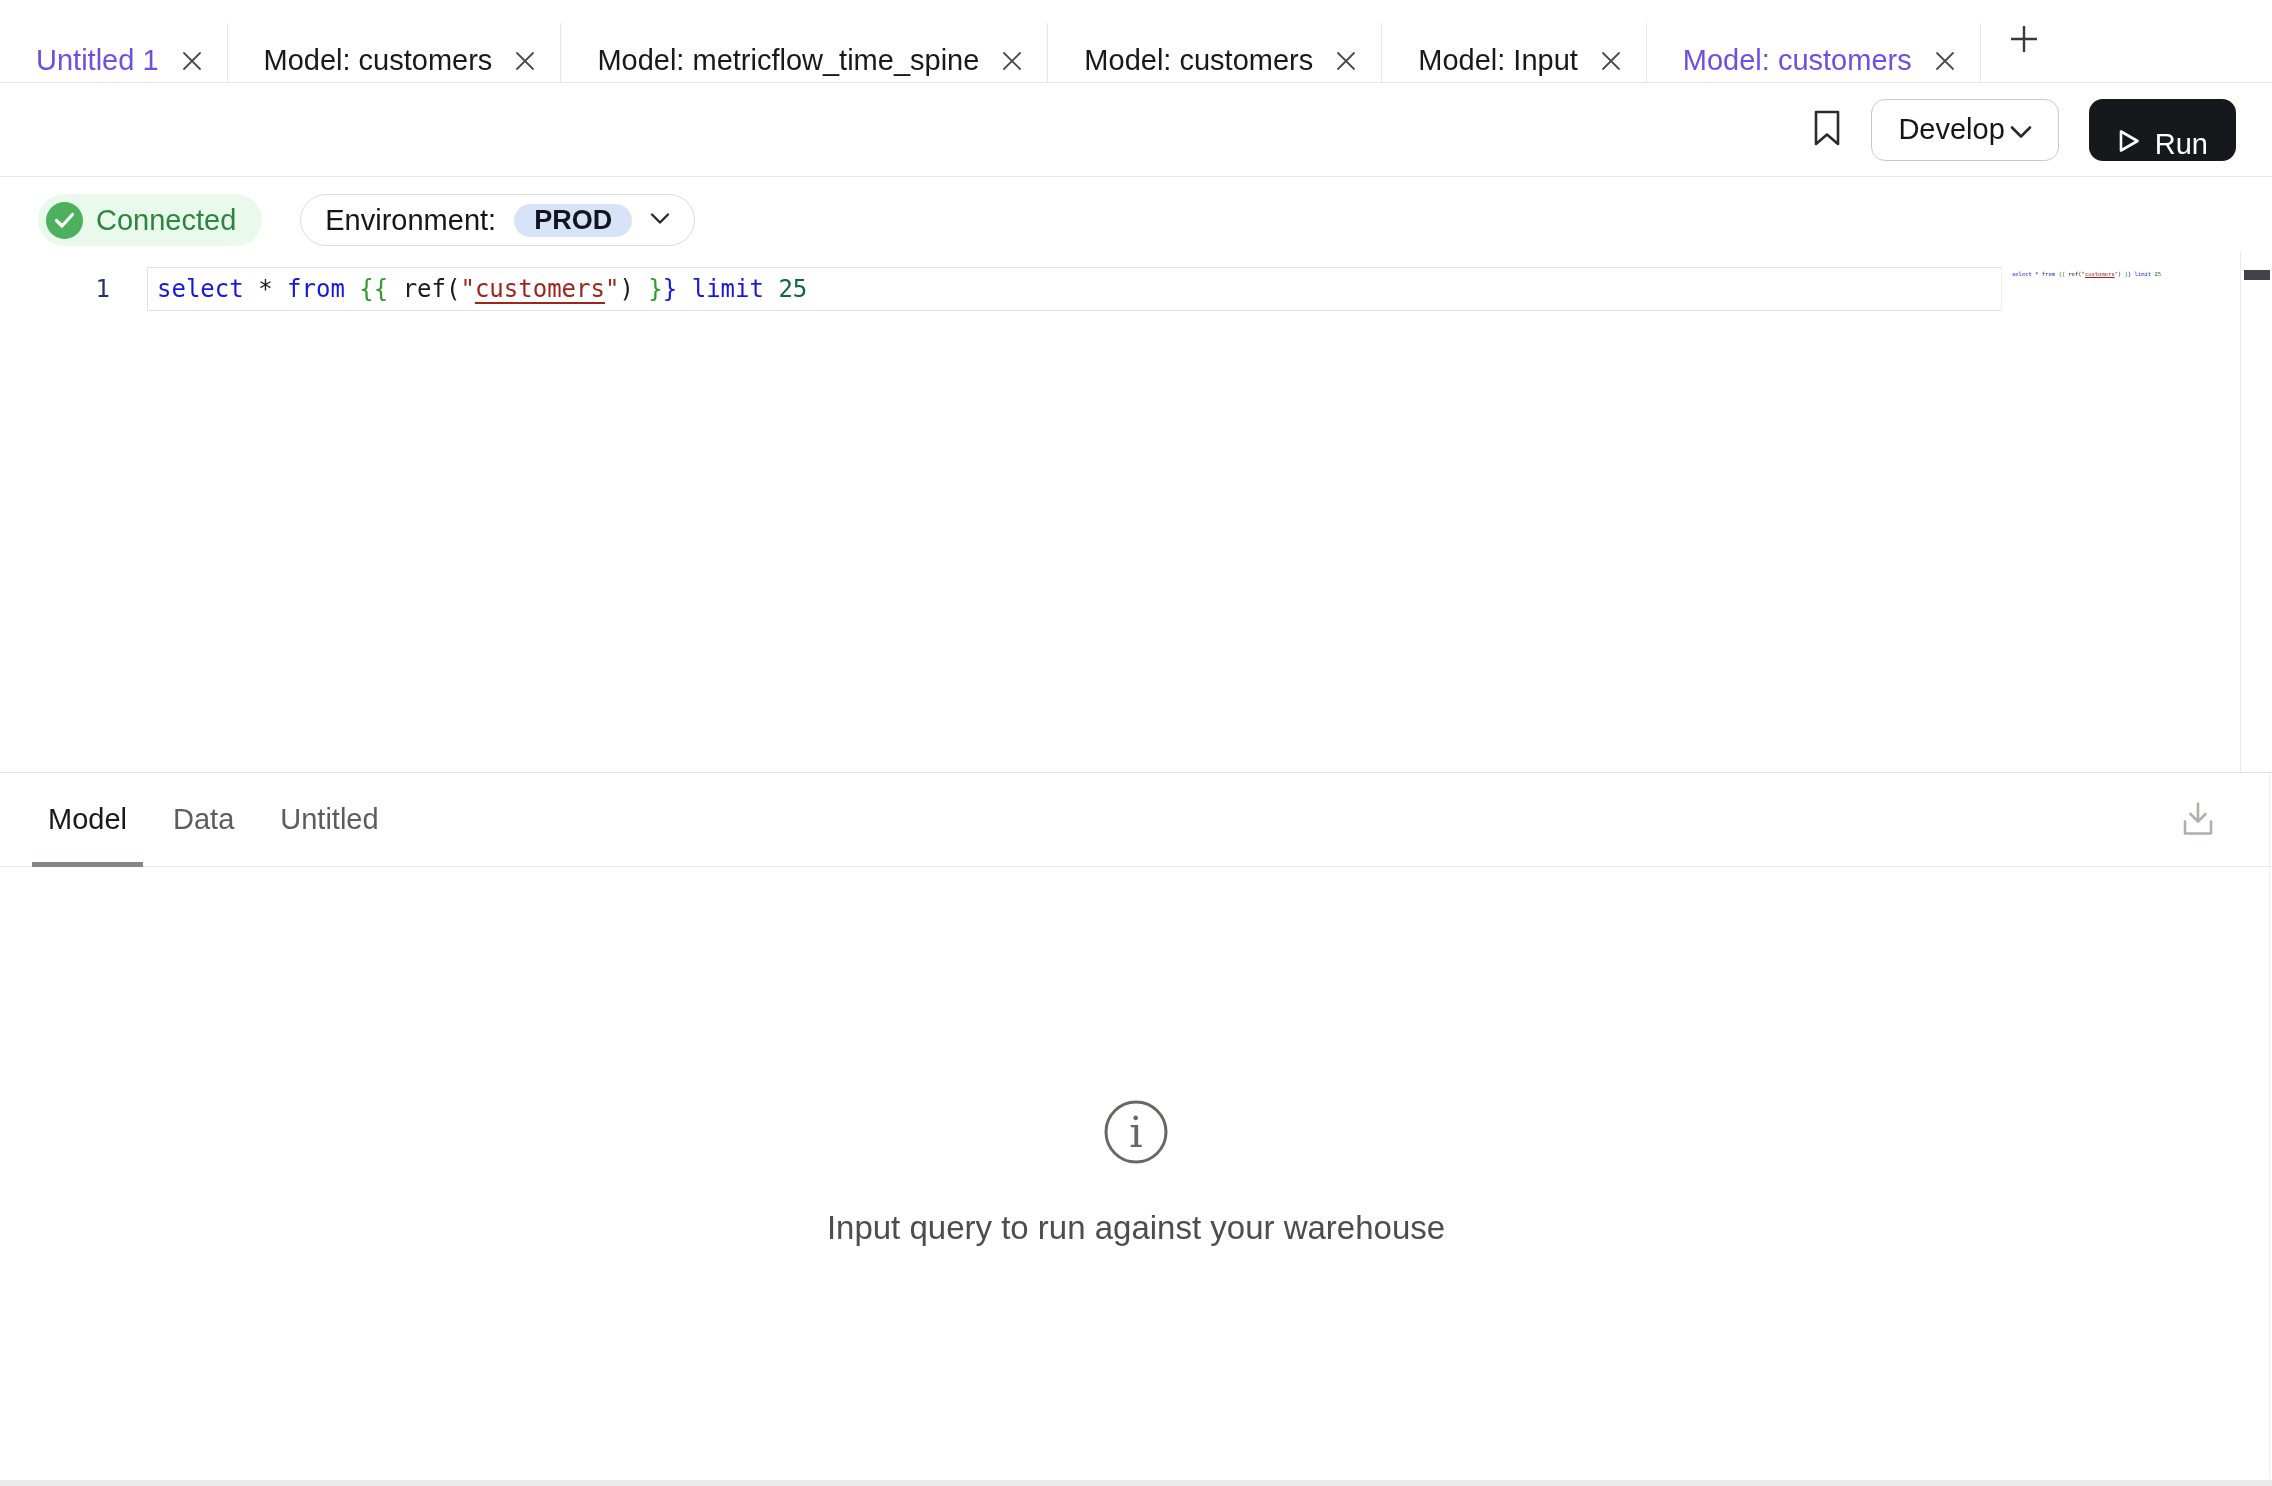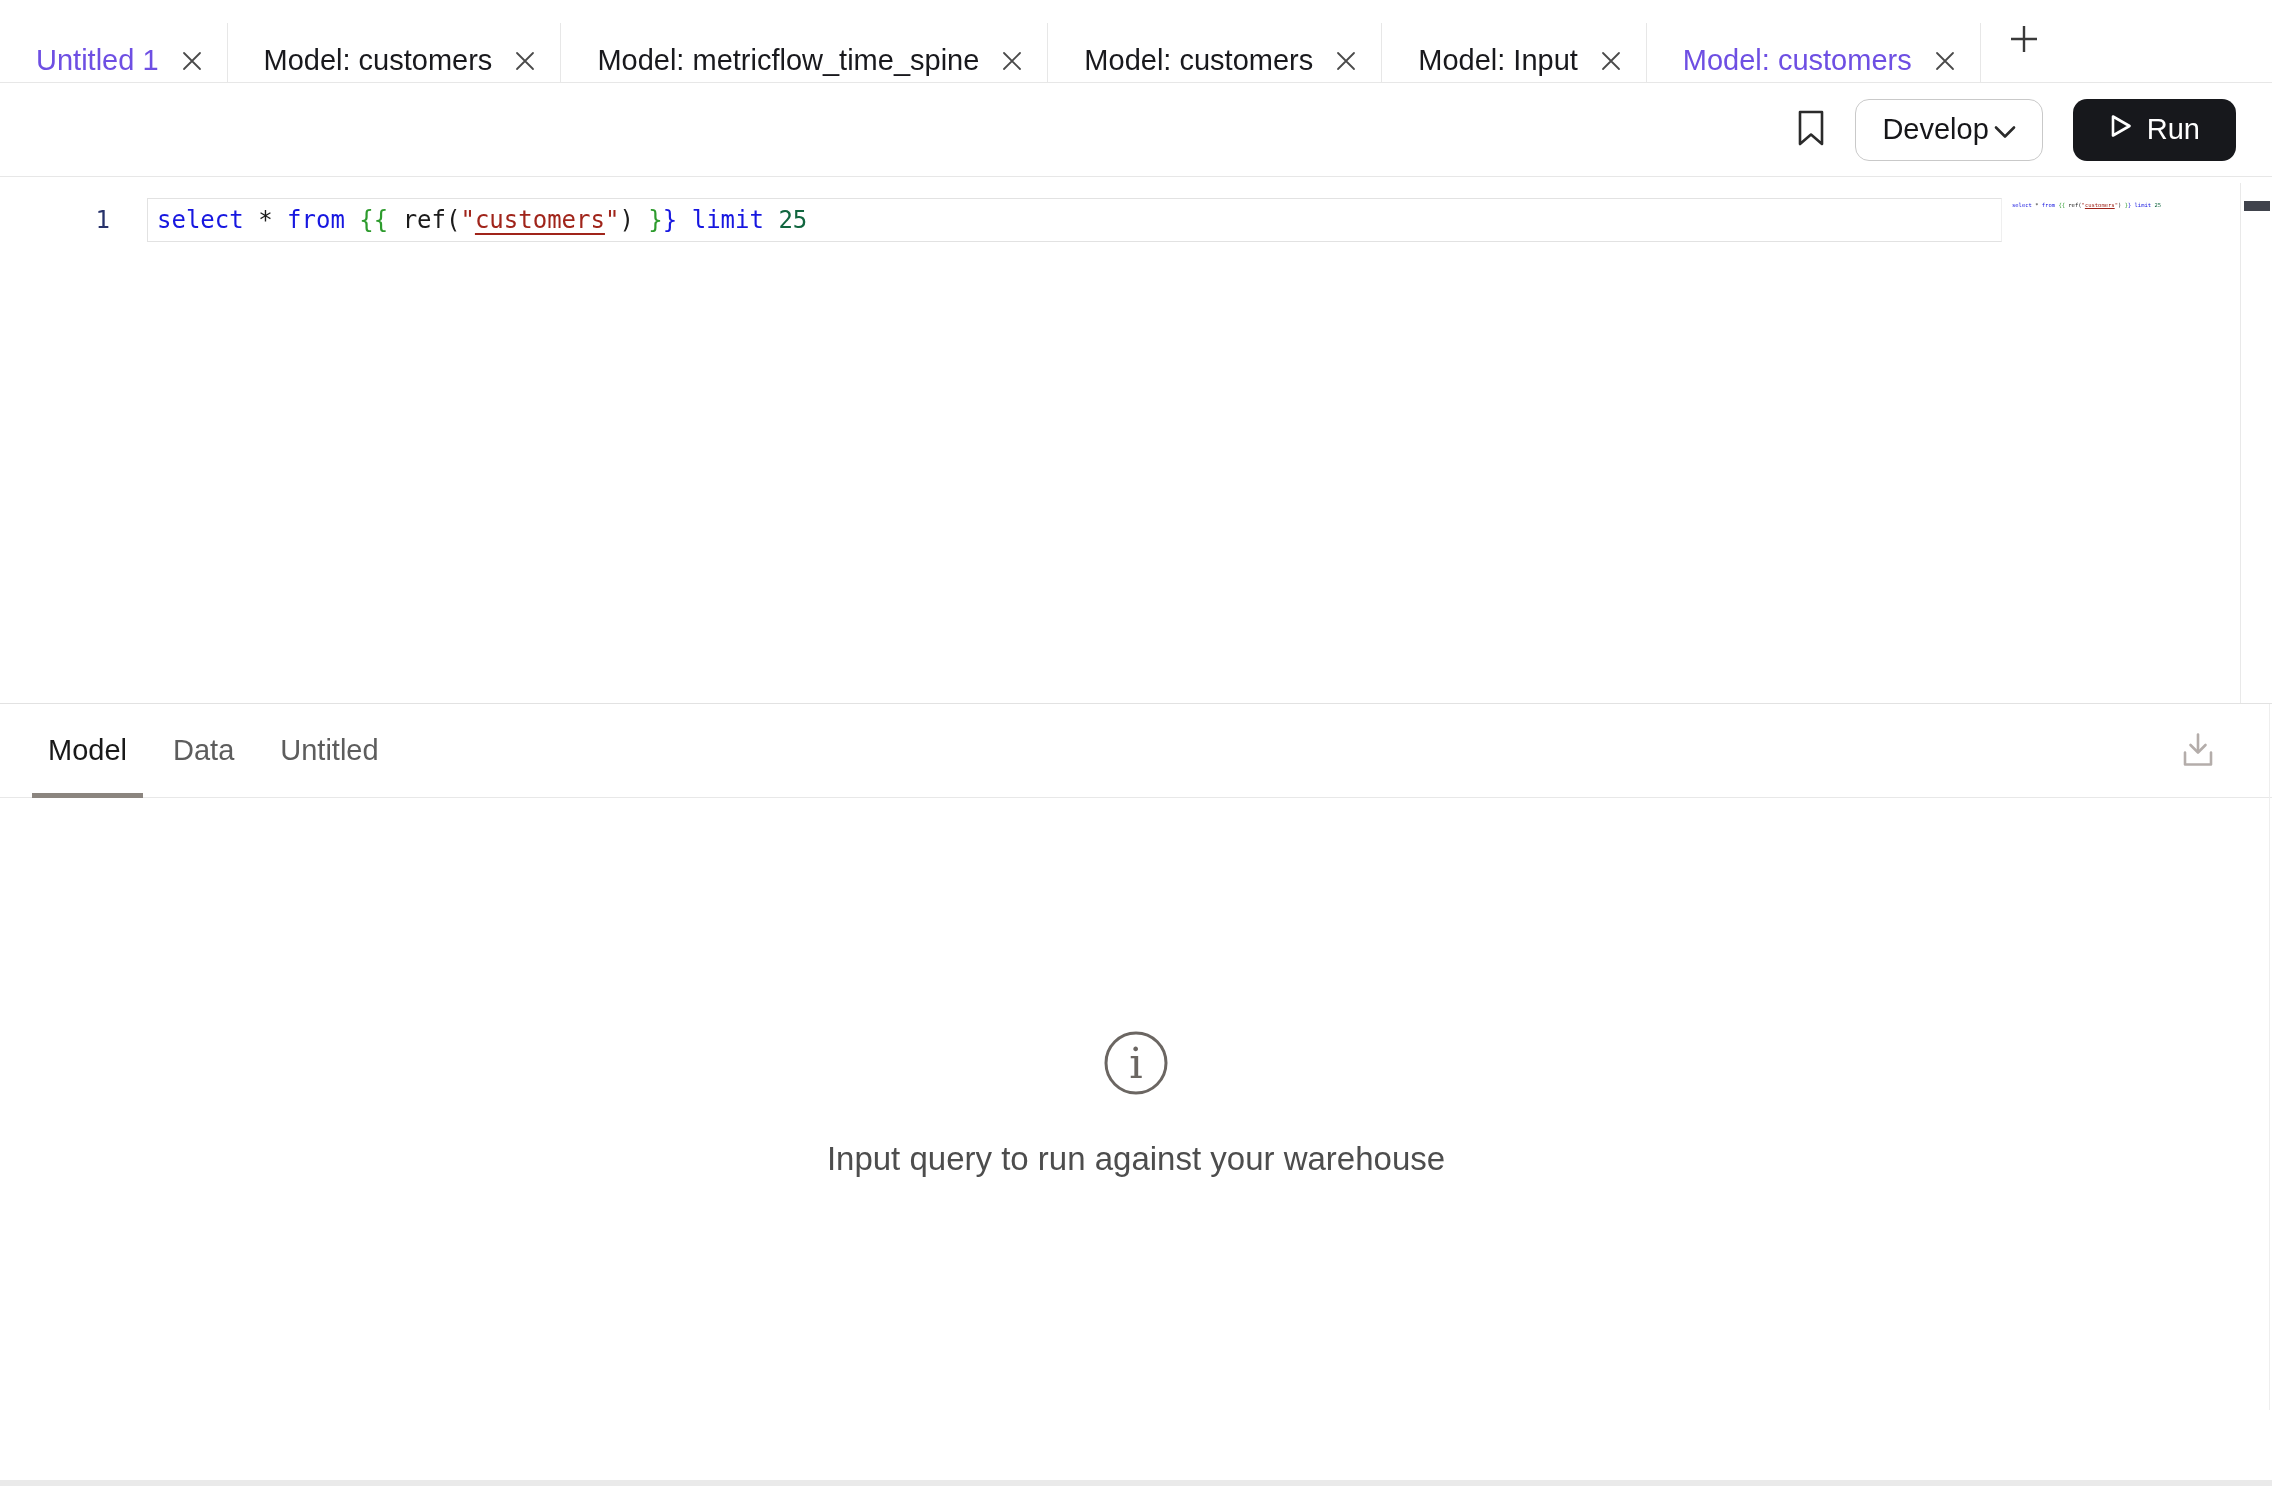--- a/index.html
+++ b/index.html
@@ -16,21 +16,21 @@
   .tab .close svg { stroke:#4a4a4a; }
   .newtab { width:86px; display:flex; align-items:center; justify-content:center; }
 
   
   .toolbar { height:94px; display:flex; align-items:center; justify-content:flex-end;
              gap:30px; padding-right:36px; border-bottom:1px solid #e7e7e7; }
   .iconbtn { display:flex; align-items:center; justify-content:center; background:none; border:none; cursor:pointer; }
   .btn-develop { display:flex; align-items:center; gap:5px; height:62px; padding:0 26px;
                  border:1.5px solid #c9c9c9; border-radius:14px; background:#fff;
                  font-size:29px; color:#161619; font-family:inherit; cursor:pointer; }
-  .btn-run { display:flex; align-items:center; gap:14px; height:62px; padding:0 36px;
+  .btn-run { display:flex; align-items:flex-end; gap:14px; height:62px; padding:0 28px;
              border:none; border-radius:14px; background:var(--run_button_bg); color:#fff;
              font-size:29px; font-weight:500; font-family:inherit; cursor:pointer; }
 
   
   .statusrow { margin:17px 0 0 38px; display:flex; align-items:center; gap:38px; height:52px; }
   .badge-connected { display:flex; align-items:center; gap:13px; height:52px; padding:0 26px 0 8px;
                      background:var(--connected_bg); border-radius:26px; }
   .conn-circle { width:37px; height:37px; border-radius:50%; background:var(--connected_circle);
                  display:flex; align-items:center; justify-content:center; }
   .badge-connected .lbl { font-size:29px; color:var(--connected_green); }
@@ -154,20 +154,39 @@
     <button class="btn-run">
       <span>
         <svg width="24" height="26" viewBox="0 0 24 26" fill="none">
           <path d="M4 3.5 L20.5 13 L4 22.5 Z" stroke="#ffffff" stroke-width="2.6" stroke-linejoin="round"></path>
         </svg>
       </span>
       <span>Run</span>
     </button>
   </div>
 
+  <div class="statusrow">
+    <div class="badge-connected">
+      <span class="conn-circle">
+        <svg width="21" height="17" viewBox="0 0 21 17" fill="none">
+          <path d="M2.5 8.5 L8 14 L18.5 2.5" stroke="#ffffff" stroke-width="3.2" stroke-linecap="round" stroke-linejoin="round"></path>
+        </svg>
+      </span>
+      <span class="lbl">Connected</span>
+    </div>
+    <div class="env-pill">
+      <span class="lbl">Environment:</span>
+      <span class="env-value">PROD</span>
+      <span>
+        <svg width="20" height="13" viewBox="0 0 20 13" fill="none">
+          <path d="M2 2.5 L10 10.5 L18 2.5" stroke="#2a2a2a" stroke-width="2.4" stroke-linecap="round" stroke-linejoin="round"></path>
+        </svg>
+      </span>
+    </div>
+  </div>
 
   <div class="editor">
     <div class="gutter-num">1</div>
     <div class="active-line"></div>
     <div class="code-line" id="codeline"><span style="color: rgb(23, 23, 224);">select</span><span style="color: rgb(27, 27, 27);"> </span><span style="color: rgb(27, 27, 27);">*</span><span style="color: rgb(27, 27, 27);"> </span><span style="color: rgb(23, 23, 224);">from</span><span style="color: rgb(27, 27, 27);"> </span><span style="color: rgb(45, 155, 45);">{{</span><span style="color: rgb(27, 27, 27);"> </span><span style="color: rgb(27, 27, 27);">ref(</span><span style="color: rgb(160, 36, 26);">"</span><span class="u" style="color: rgb(160, 36, 26);">customers</span><span style="color: rgb(160, 36, 26);">"</span><span style="color: rgb(27, 27, 27);">)</span><span style="color: rgb(27, 27, 27);"> </span><span style="color: rgb(45, 155, 45);">}</span><span style="color: rgb(23, 23, 224);">}</span><span style="color: rgb(27, 27, 27);"> </span><span style="color: rgb(23, 23, 224);">limit</span><span style="color: rgb(27, 27, 27);"> </span><span style="color: rgb(17, 102, 63);">25</span></div>
     <div class="minimap" id="minimap"><span style="color: rgb(23, 23, 224);">select</span><span style="color: rgb(27, 27, 27);"> </span><span style="color: rgb(27, 27, 27);">*</span><span style="color: rgb(27, 27, 27);"> </span><span style="color: rgb(23, 23, 224);">from</span><span style="color: rgb(27, 27, 27);"> </span><span style="color: rgb(45, 155, 45);">{{</span><span style="color: rgb(27, 27, 27);"> </span><span style="color: rgb(27, 27, 27);">ref(</span><span style="color: rgb(160, 36, 26);">"</span><span class="u" style="color: rgb(160, 36, 26);">customers</span><span style="color: rgb(160, 36, 26);">"</span><span style="color: rgb(27, 27, 27);">)</span><span style="color: rgb(27, 27, 27);"> </span><span style="color: rgb(45, 155, 45);">}</span><span style="color: rgb(23, 23, 224);">}</span><span style="color: rgb(27, 27, 27);"> </span><span style="color: rgb(23, 23, 224);">limit</span><span style="color: rgb(27, 27, 27);"> </span><span style="color: rgb(17, 102, 63);">25</span></div>
     <div class="vtrack"></div>
     <div class="vthumb"></div>
   </div>
 

